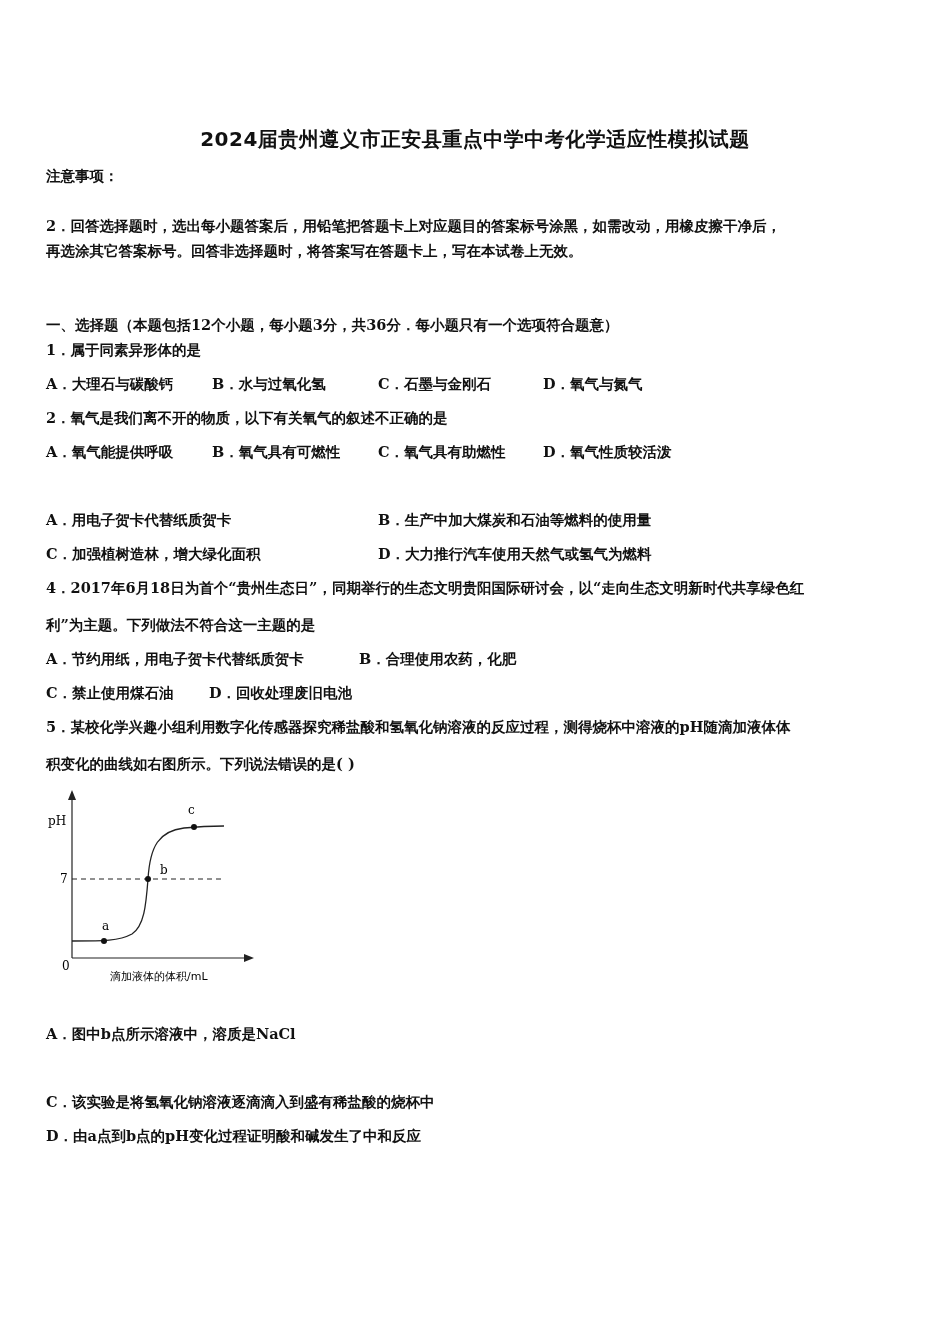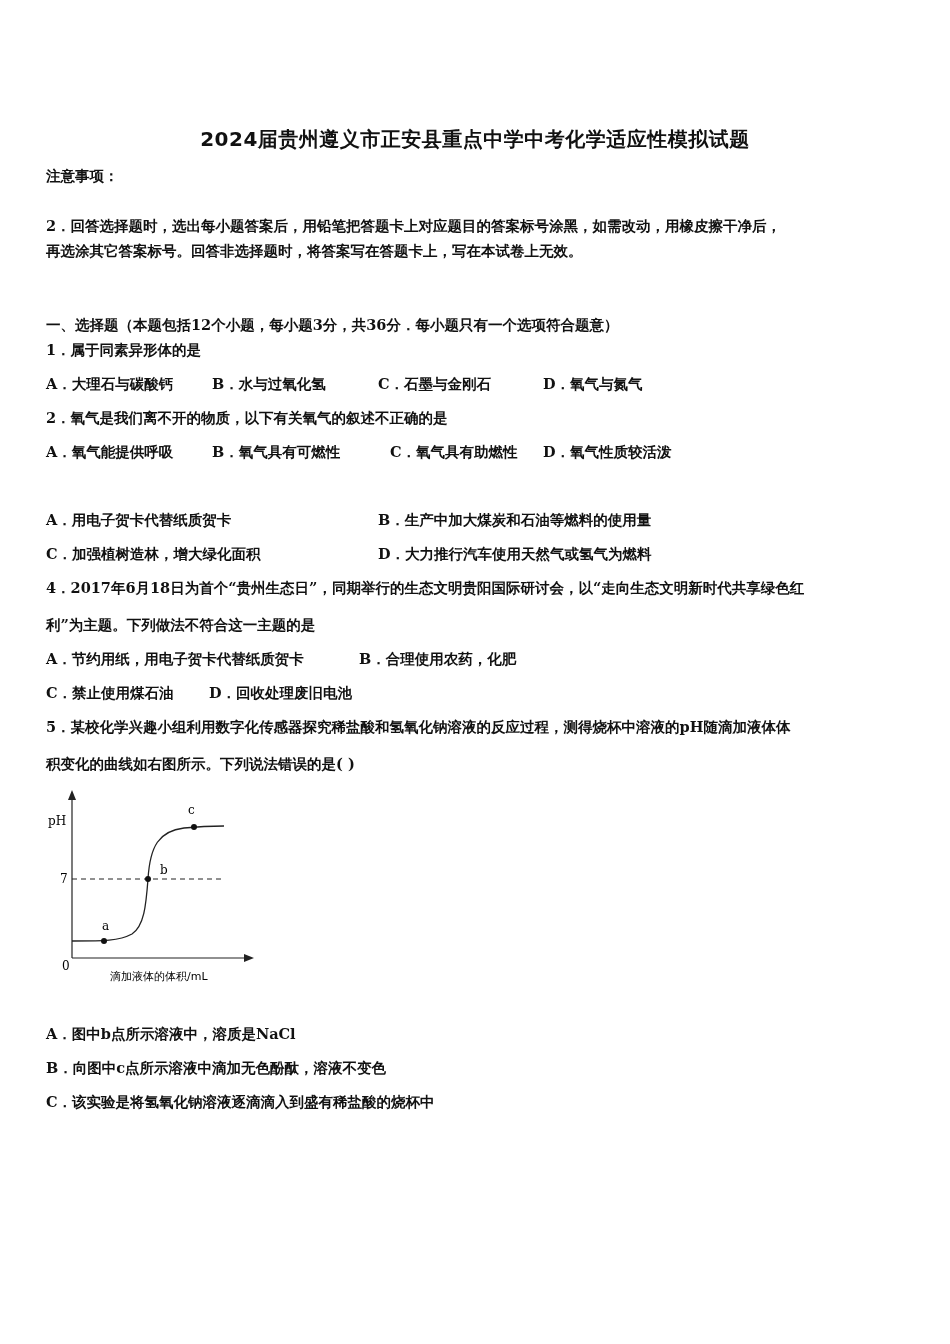--- a/index.html
+++ b/index.html
@@ -28,21 +28,21 @@
 
   <div class="line" style="top:327px;">1．属于同素异形体的是</div>
   <div class="opt" style="left:46px; top:361px;">A．大理石与碳酸钙</div>
   <div class="opt" style="left:212px; top:361px;">B．水与过氧化氢</div>
   <div class="opt" style="left:378px; top:361px;">C．石墨与金刚石</div>
   <div class="opt" style="left:543px; top:361px;">D．氧气与氮气</div>
 
   <div class="line" style="top:395px;">2．氧气是我们离不开的物质，以下有关氧气的叙述不正确的是</div>
   <div class="opt" style="left:46px; top:429px;">A．氧气能提供呼吸</div>
   <div class="opt" style="left:212px; top:429px;">B．氧气具有可燃性</div>
-  <div class="opt" style="left:378px; top:429px;margin-left:12px;">C．氧气具有助燃性</div>
+  <div class="opt" style="left:378px; top:429px;">C．氧气具有助燃性</div>
   <div class="opt" style="left:543px; top:429px;">D．氧气性质较活泼</div>
 
   <div class="opt" style="left:46px; top:497px;">A．用电子贺卡代替纸质贺卡</div>
   <div class="opt" style="left:378px; top:497px;">B．生产中加大煤炭和石油等燃料的使用量</div>
   <div class="opt" style="left:46px; top:531px;">C．加强植树造林，增大绿化面积</div>
   <div class="opt" style="left:378px; top:531px;">D．大力推行汽车使用天然气或氢气为燃料</div>
 
   <div class="line" style="top:565px;">4．2017年6月18日为首个“贵州生态日”，同期举行的生态文明贵阳国际研讨会，以“走向生态文明新时代共享绿色红</div>
   <div class="line" style="top:602px;">利”为主题。下列做法不符合这一主题的是</div>
   <div class="opt" style="left:46px; top:636px;">A．节约用纸，用电子贺卡代替纸质贺卡</div>
@@ -71,16 +71,16 @@
     <text x="4" y="39" font-size="12" font-family="DejaVu Serif, serif">pH</text>
     <text x="16" y="97" font-size="12" font-family="DejaVu Serif, serif">7</text>
     <text x="18" y="184" font-size="12" font-family="DejaVu Serif, serif">0</text>
     <text x="58" y="144" font-size="12" font-family="DejaVu Serif, serif">a</text>
     <text x="116" y="88" font-size="12" font-family="DejaVu Serif, serif">b</text>
     <text x="144" y="28" font-size="12" font-family="DejaVu Serif, serif">c</text>
     <text x="66" y="194" font-size="11" font-family="DejaVu Sans, sans-serif">滴加液体的体积/mL</text>
   </svg>
 
   <div class="opt" style="left:46px; top:1011px;">A．图中b点所示溶液中，溶质是NaCl</div>
-  <div class="opt" style="left:46px; top:1045px;">B．向图中c点所示溶液中滴加无色酚酞，溶液不变色</div>
   <div class="opt" style="left:46px; top:1079px;">C．该实验是将氢氧化钠溶液逐滴滴入到盛有稀盐酸的烧杯中</div>
+  <div class="opt" style="left:46px; top:1113px;">D．由a点到b点的pH变化过程证明酸和碱发生了中和反应</div>
 
 </div>
 
 </body></html>

